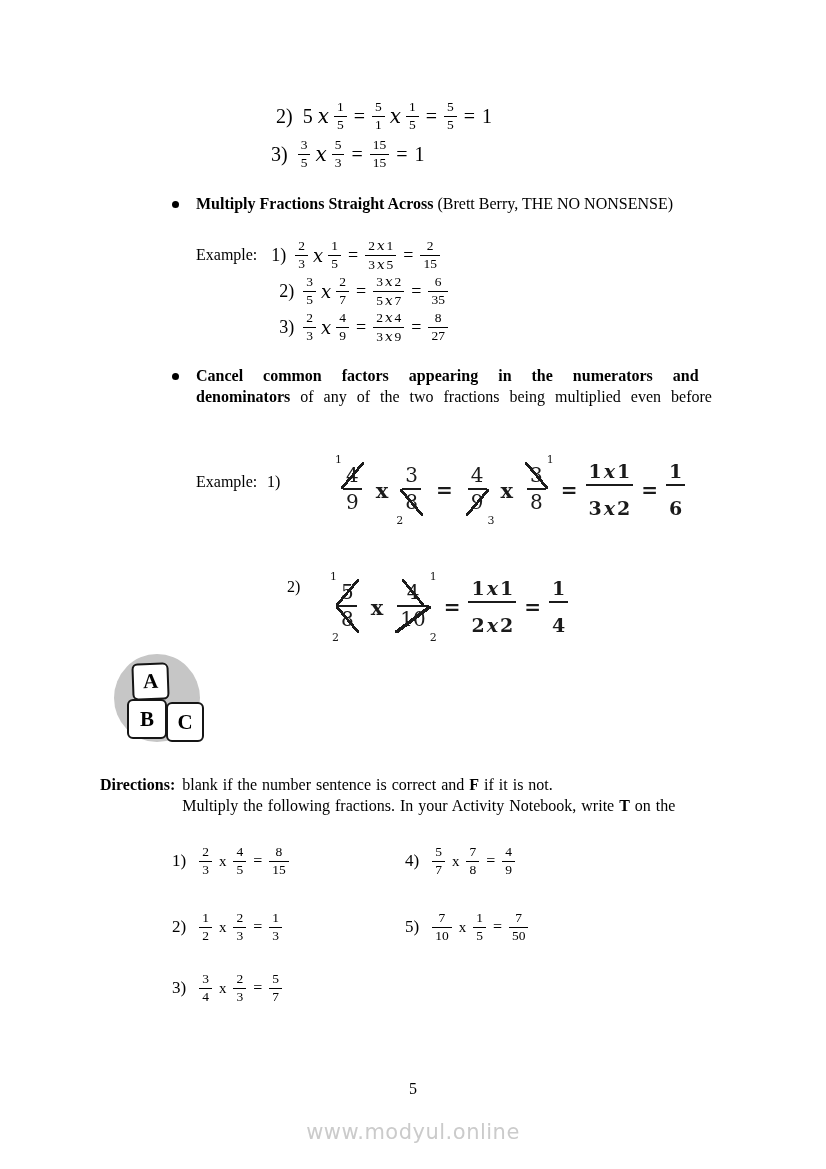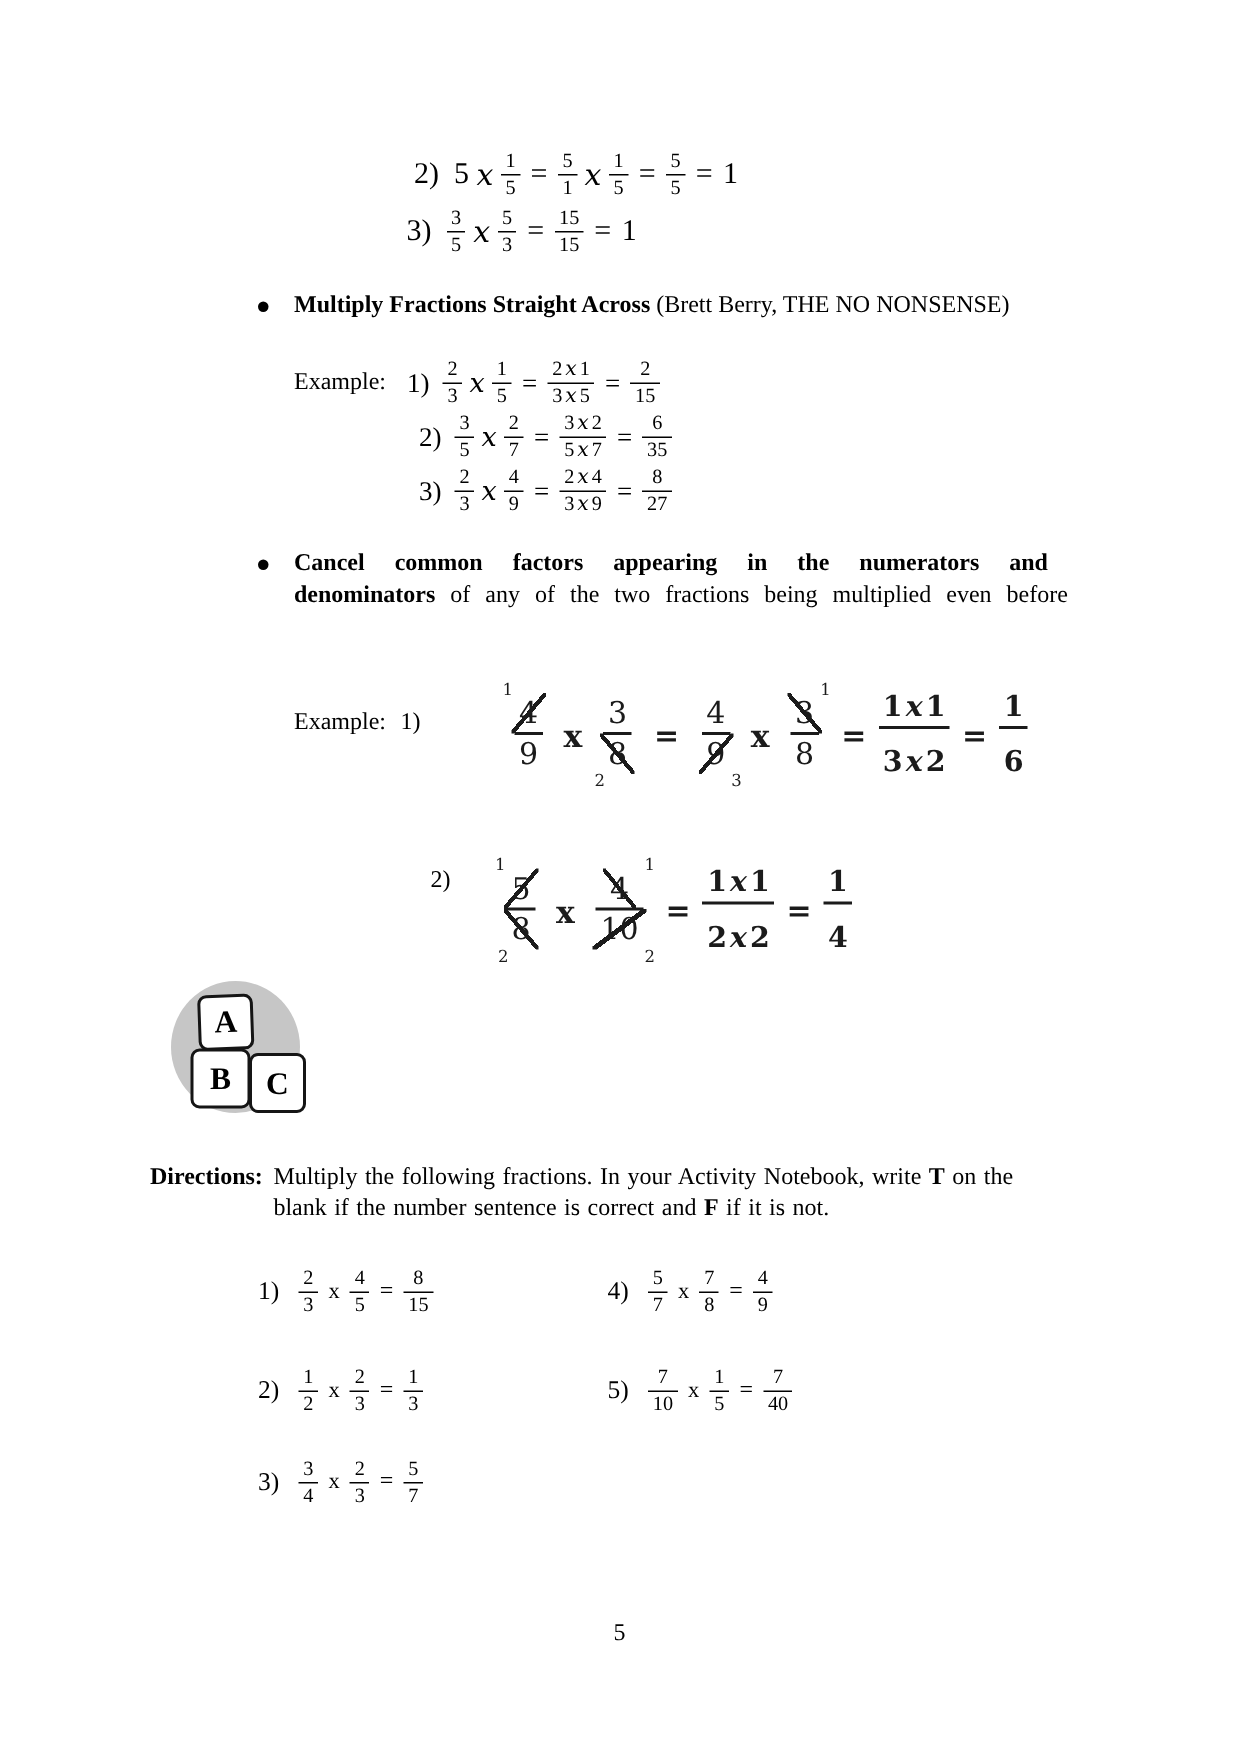--- a/index.html
+++ b/index.html
@@ -314,22 +314,22 @@
     </div>
 
   <div class="abs" id="wm-circle"></div>
   <div class="block" id="block-a">A</div>
   <div class="block" id="block-b">B</div>
   <div class="block" id="block-c">C</div>
 
   <div class="abs" id="directions">
     <span class="dlabel b">Directions:</span>
     <div class="dlines">
+      <div><span>blank if the number sentence is correct and </span><span class="b">F</span><span> if it is not.</span></div>
       <div><span>Multiply the following fractions. In your Activity Notebook, write </span><span class="b">T</span><span> on the</span></div>
-      <div><span>blank if the number sentence is correct and </span><span class="b">F</span><span> if it is not.</span></div>
     </div>
   </div>
 
   <div class="abs prow" id="p1">
     <span class="lbl">1)</span>
     <span class="toks">
         <span class="frac">
           <span class="fn">2</span>
           <span class="fd">3</span>
         </span>
@@ -410,20 +410,21 @@
           <span class="fd">10</span>
         </span>
         <span class="ux">x</span>
         <span class="frac">
           <span class="fn">1</span>
           <span class="fd">5</span>
         </span>
         <span class="op">=</span>
         <span class="frac">
           <span class="fn">7</span>
-          <span class="fd">40</span>
+          <span class="fd">50</span>
         </span>
       </span>
   </div>
 
   <div class="abs" id="page-number">5</div>
+  <div class="abs" id="watermark">www.modyul.online</div>
 
 </div>
 
 </body></html>

